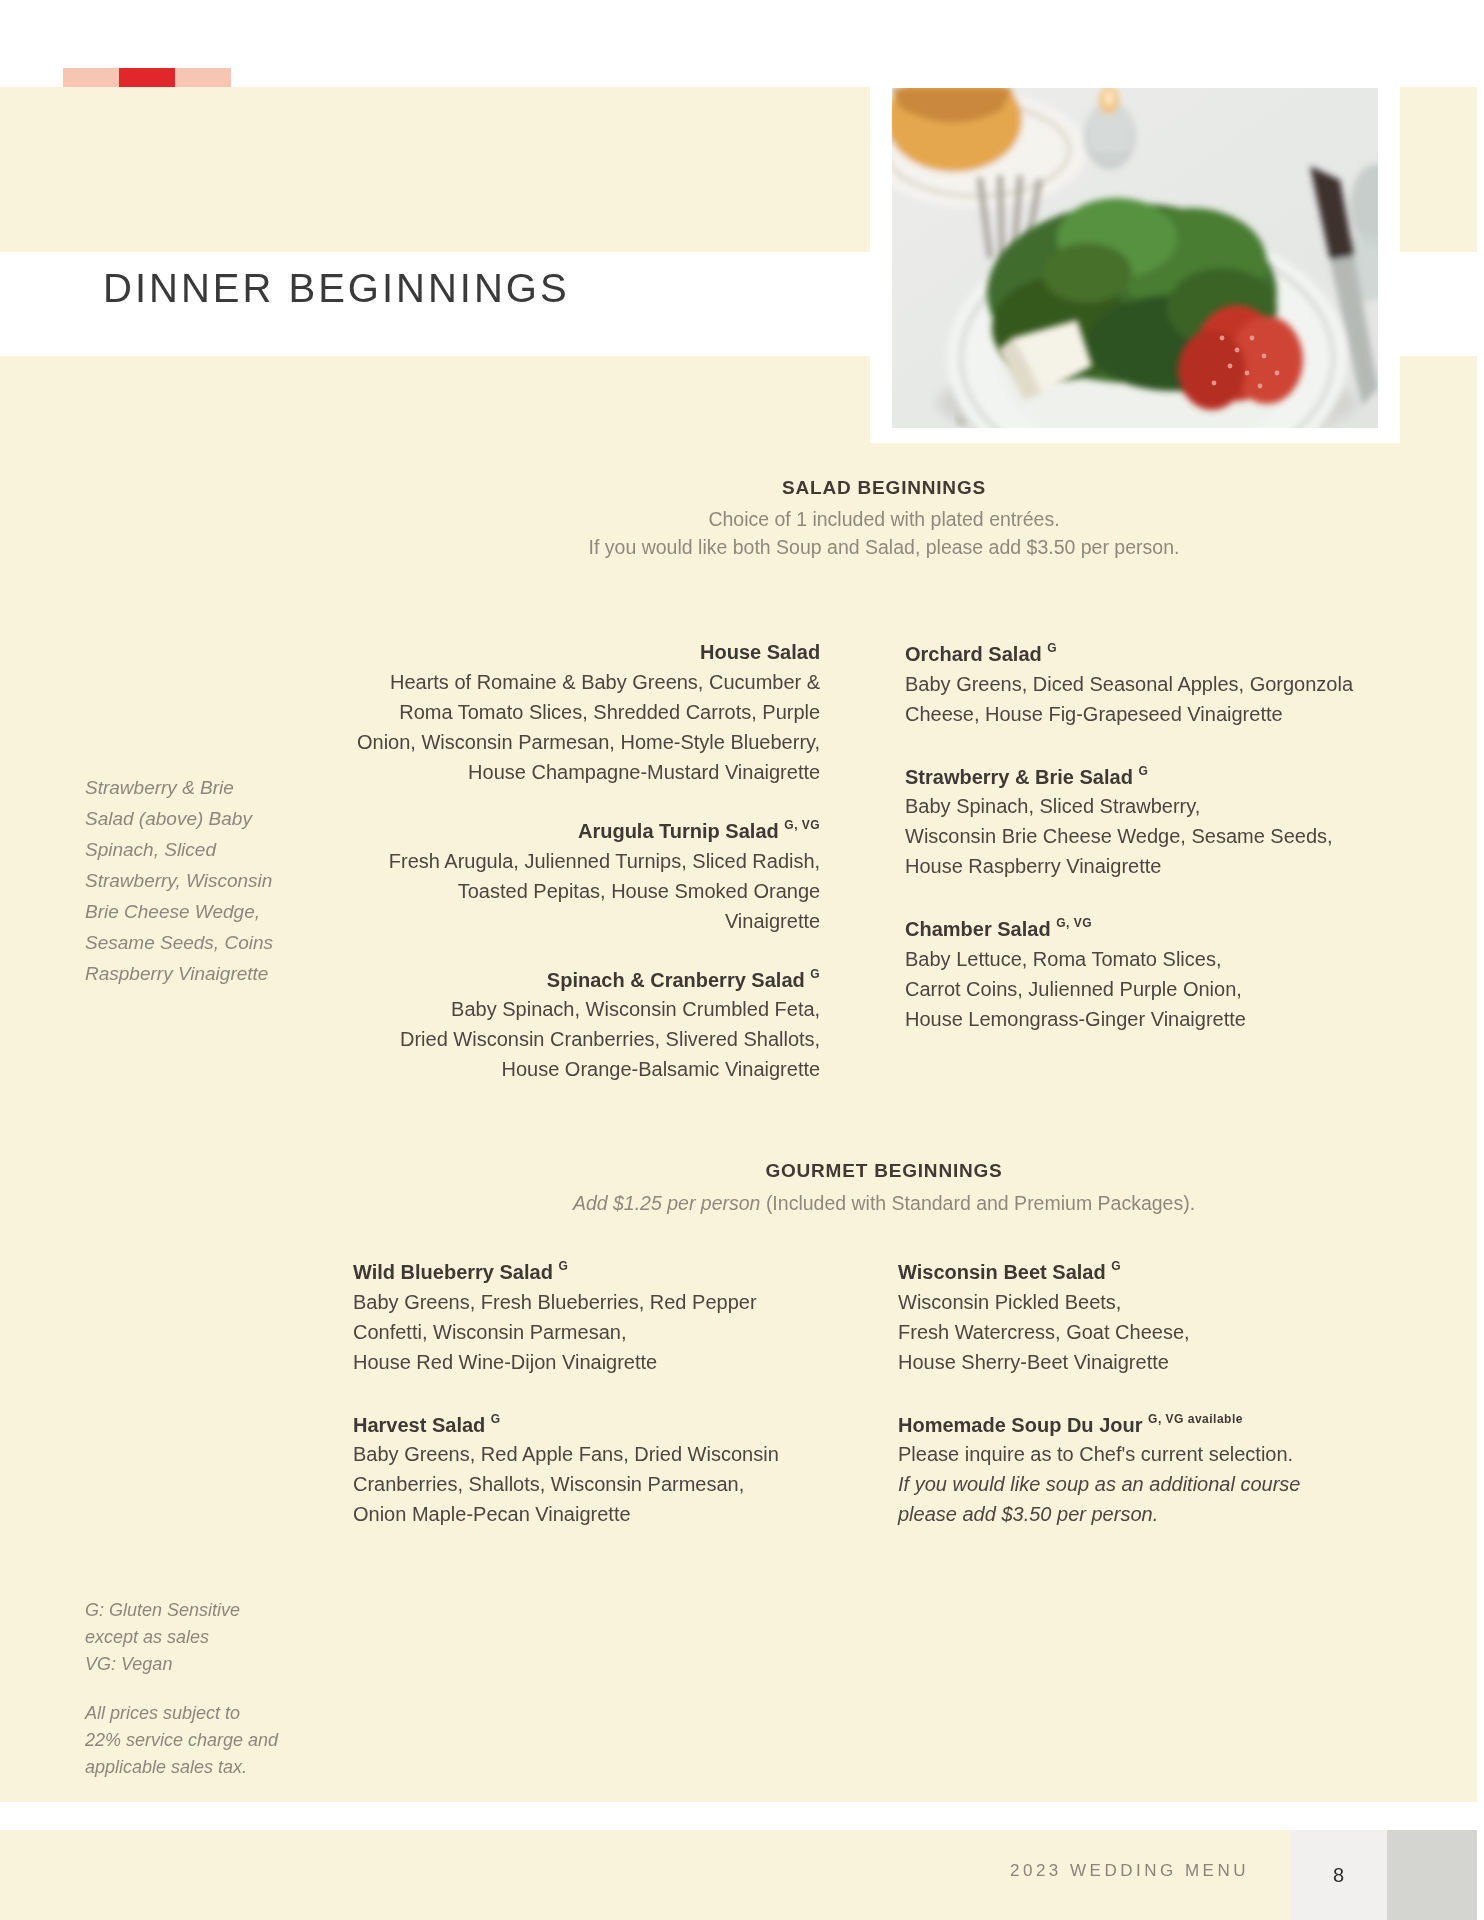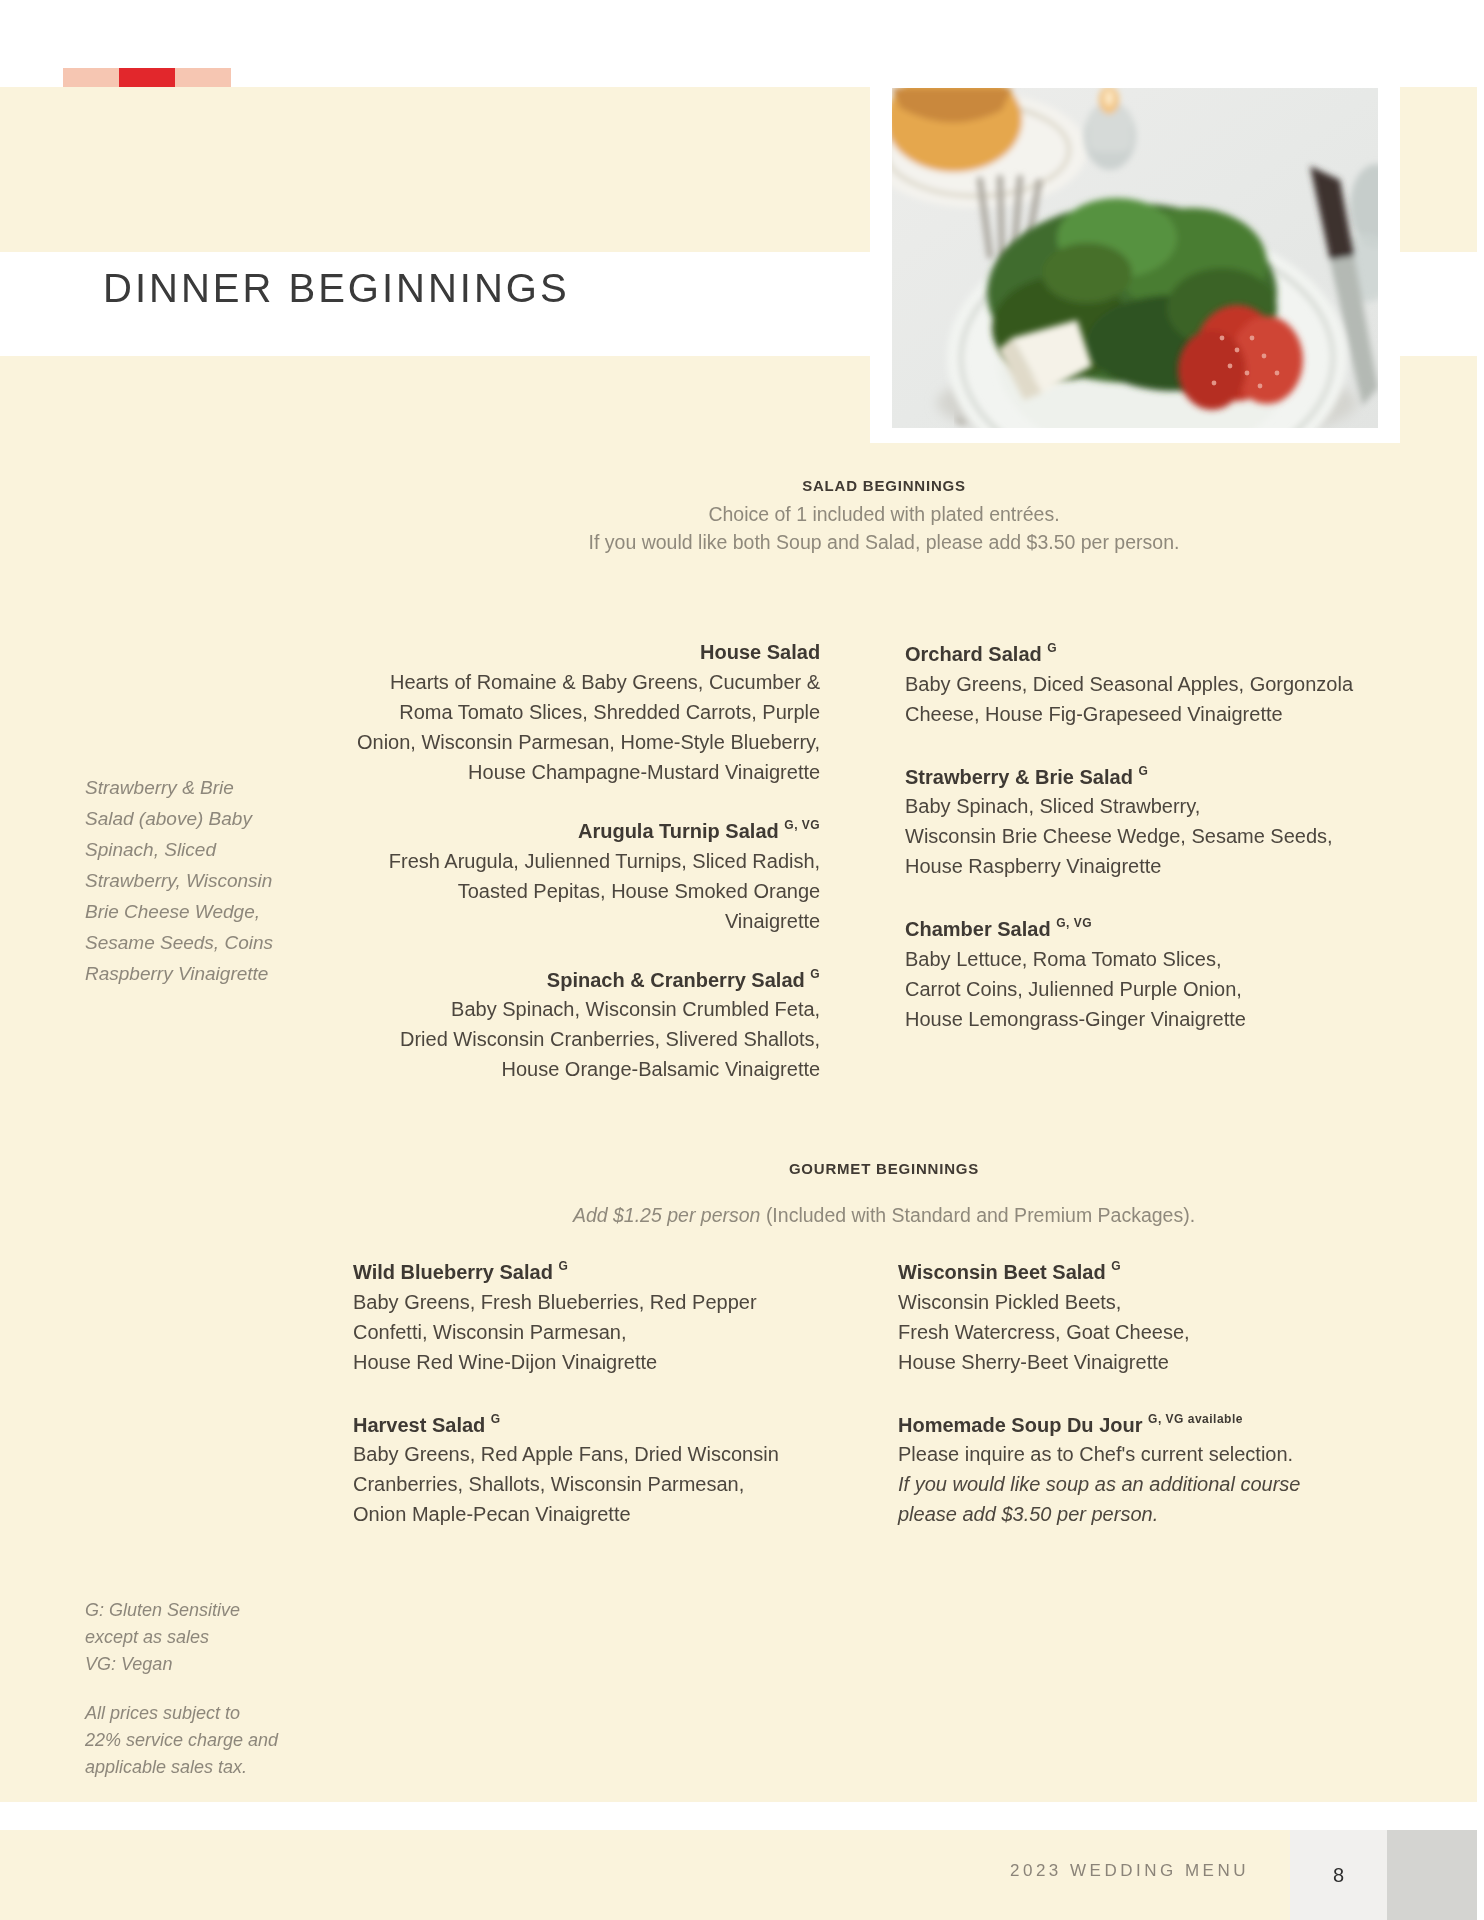--- a/index.html
+++ b/index.html
@@ -5,21 +5,21 @@
   html,body{margin:0;padding:0;background:#ffffff;}
   #page{position:relative;width:1484px;height:1920px;background:#ffffff;overflow:hidden;
         font-family:"Liberation Sans", sans-serif;}
   .abs{position:absolute;}
   .cream{background:#faf3dc;}
   
   .bar-seg{position:absolute;top:0;height:19px;width:56px;}
   
   .page-title{font-size:40px;font-weight:300;letter-spacing:3px;color:#3a3a3a;white-space:nowrap;}
   
-  .sec-head{font-size:15px;font-weight:bold;letter-spacing:0.8px;color:#403a33;text-align:center;}
+  .sec-head{font-size:19px;font-weight:bold;letter-spacing:0.8px;color:#403a33;text-align:center;}
   .sec-sub{font-size:19.5px;color:#8f897c;text-align:center;line-height:28px;}
   .sec-sub .it{font-style:italic;}
   
   .col{position:absolute;}
   .item{margin-bottom:28px;}
   .item.m24{margin-bottom:24px;}
   .item-title{font-size:20px;font-weight:bold;color:#3e3933;line-height:30px;white-space:nowrap;}
   .item-title sup{font-size:12px;font-weight:bold;letter-spacing:0.5px;position:relative;top:-1px;}
   .item-line{font-size:20px;color:#4c463e;line-height:30px;white-space:nowrap;}
   .item-line.it{font-style:italic;}
@@ -192,21 +192,21 @@
     <div class="item">
       <div class="item-title"><span>Chamber Salad</span> <sup>G, VG</sup></div>
       <div class="item-line">Baby Lettuce, Roma Tomato Slices,</div>
       <div class="item-line">Carrot Coins, Julienned Purple Onion,</div>
       <div class="item-line">House Lemongrass-Ginger Vinaigrette</div>
     </div>
   </div>
 
   <div class="abs" style="left:284px;top:1160px;width:1200px;">
     <div class="sec-head">GOURMET BEGINNINGS</div>
-    <div class="sec-sub" style="margin-top:24px;">
+    <div class="sec-sub" style="margin-top:7px;">
       <span class="it">Add $1.25 per person </span><span>(Included with Standard and Premium Packages).</span>
     </div>
   </div>
 
   <div class="col" style="left:353px;top:1252px;">
     <div class="item">
       <div class="item-title"><span>Wild Blueberry Salad</span> <sup>G</sup></div>
       <div class="item-line">Baby Greens, Fresh Blueberries, Red Pepper</div>
       <div class="item-line">Confetti, Wisconsin Parmesan,</div>
       <div class="item-line">House Red Wine-Dijon Vinaigrette</div>

